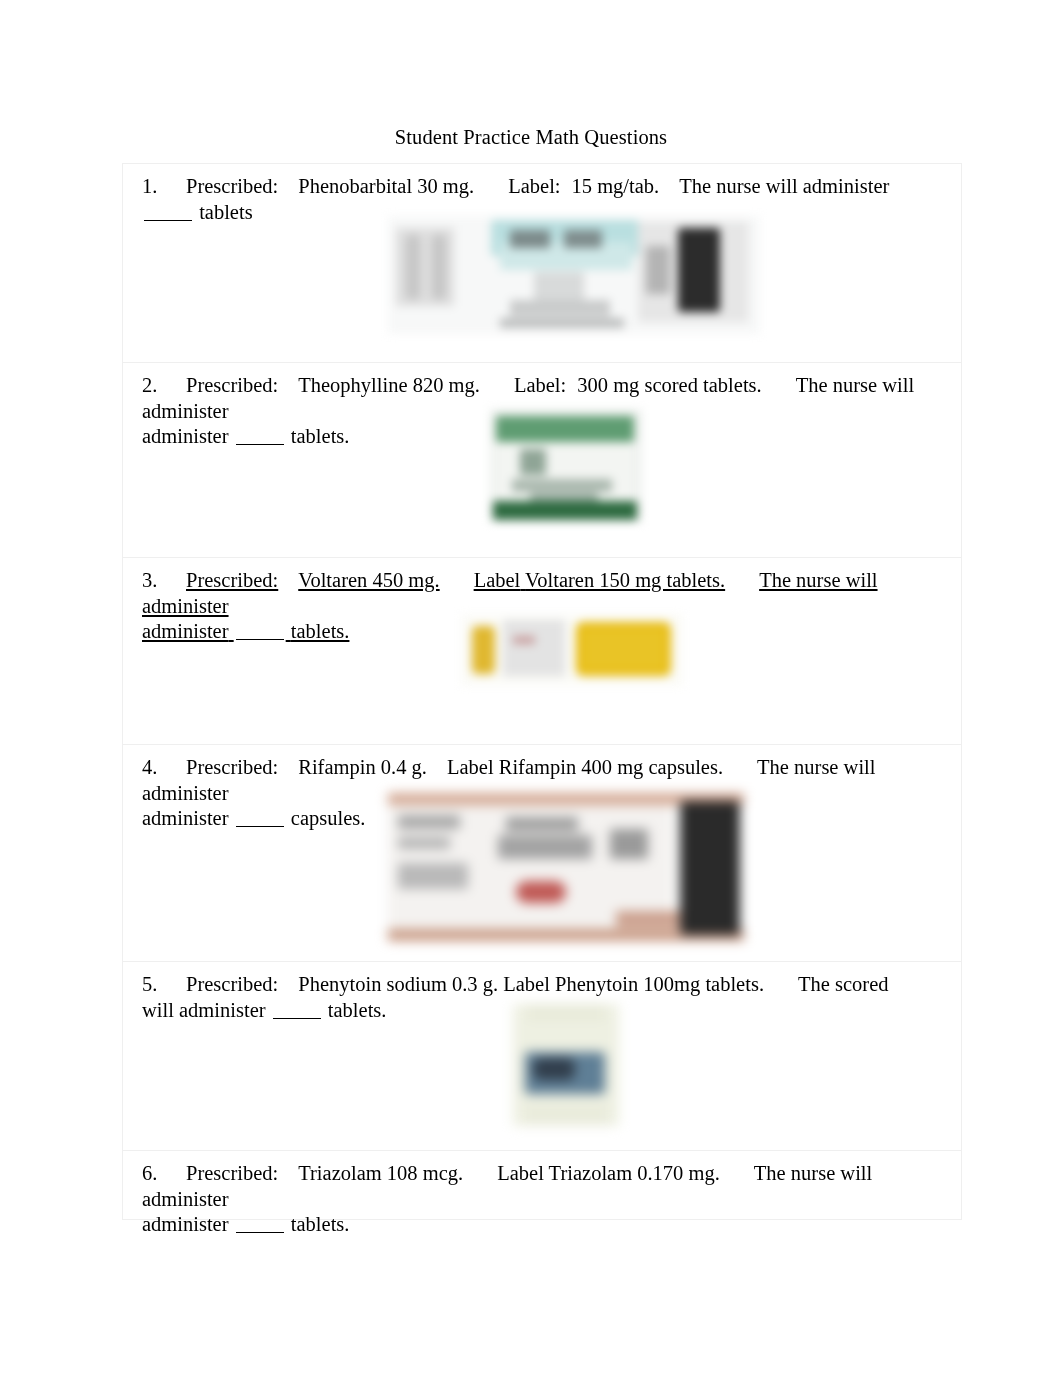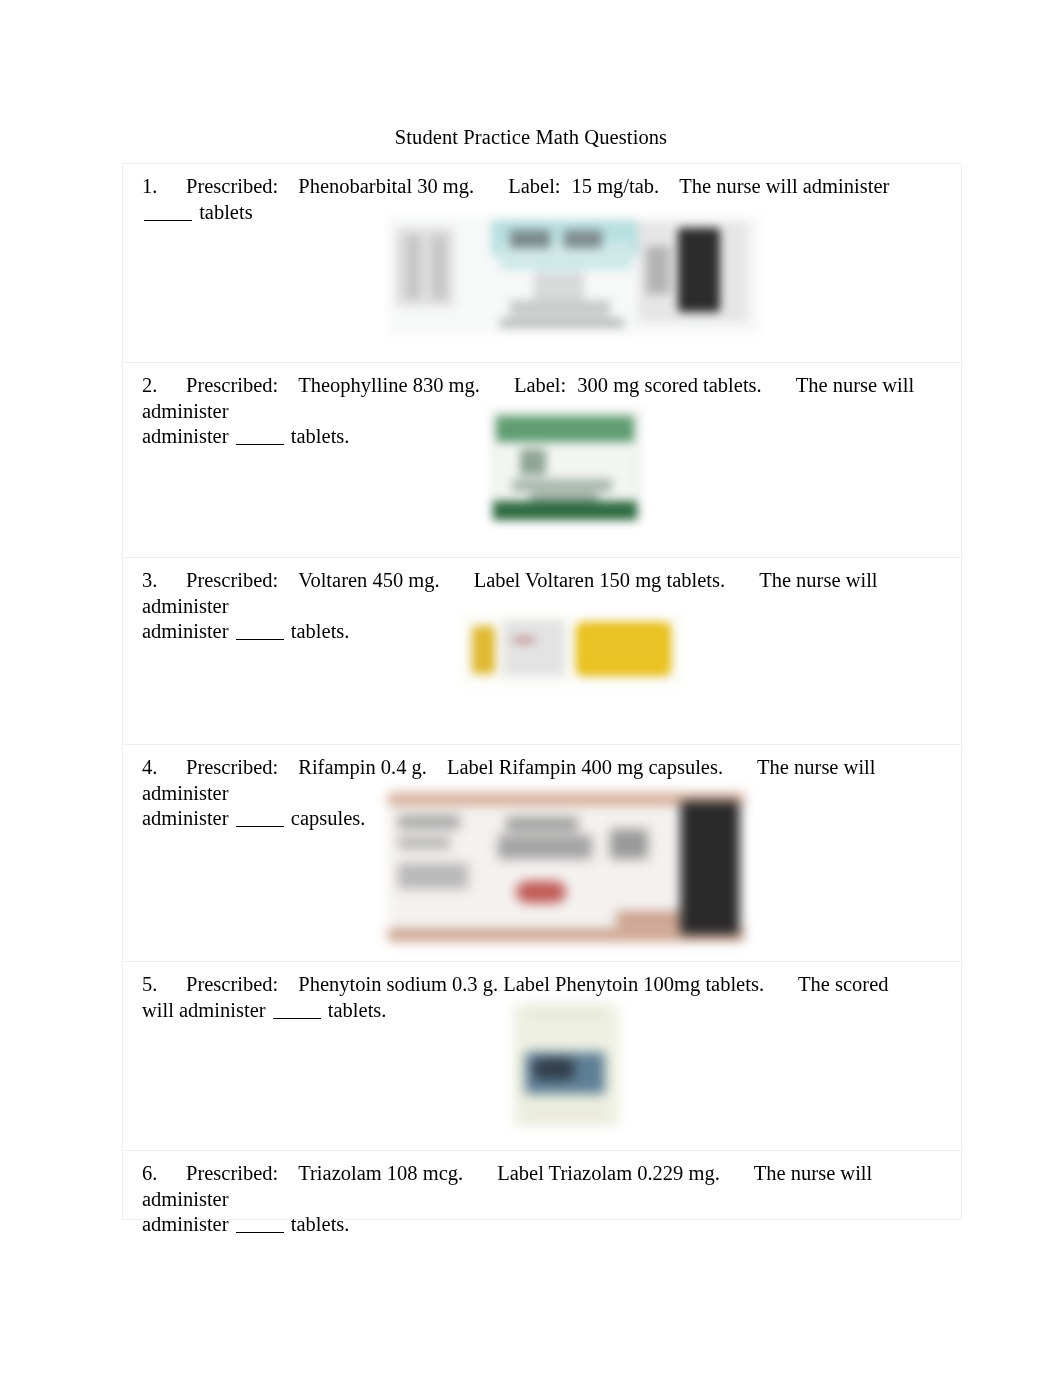--- a/index.html
+++ b/index.html
@@ -176,21 +176,21 @@
     filter: blur(6px);
   }
   .img5 .btop { position:absolute; left:14px; top:0; width:78px; height:16px; background:#e8ead9; }
   .img5 .lbl { position:absolute; left:12px; top:48px; width:80px; height:42px; background:#5f7f96; border-radius:3px;}
   .img5 .lbl-dark { position:absolute; left:20px; top:54px; width:42px; height:22px; background:#313e4c; border-radius:8px;}
   .img5 .bbot { position:absolute; left:12px; top:102px; width:82px; height:18px; background:#e9ebdb; }
 
   
   .row1 .cell { height: 182px; }
   .row2 .cell { height: 178px; }
-  .row3 .cell { height: 170px; }
+  .row3 .cell { height: 170px; text-decoration: underline; }
   .row4 .cell { height: 200px; }
   .row5 .cell { height: 172px; }
   .row6 .cell { height: 52px; }
 </style>
 </head>
 <body>
 
 <div class="page">
 
   <div class="doc-title">Student Practice Math Questions</div>
@@ -221,21 +221,21 @@
                 <div class="rdark"></div>
             </div>
           </div>
         </td>
       </tr>
 
       <tr class="row2">
         <td>
           <div class="cell">
             <div class="qtext">
-              <span class="qnum">2.</span><span>Prescribed:</span><span class="gap-m"></span><span>Theophylline 830 mg.</span><span class="gap-l"></span><span>Label:</span><span class="gap-s"></span><span>300 mg scored tablets.</span><span class="gap-l"></span><span>The nurse will administer</span><br>
+              <span class="qnum">2.</span><span>Prescribed:</span><span class="gap-m"></span><span>Theophylline 820 mg.</span><span class="gap-l"></span><span>Label:</span><span class="gap-s"></span><span>300 mg scored tablets.</span><span class="gap-l"></span><span>The nurse will administer</span><br>
               <span>administer</span> <span class="blank"></span> <span>tablets.</span>
             </div>
             <div class="img2">
               <div class="gwhite"></div>
               <div class="gtop"></div>
               <div class="gmid1"></div>
                 <div class="gmid2"></div>
                 <div class="gmid3"></div>
               <div class="gbot"></div>
             </div>
@@ -301,21 +301,21 @@
               <div class="bbot"></div>
             </div>
           </div>
         </td>
       </tr>
 
       <tr class="row6">
         <td>
           <div class="cell">
             <div class="qtext">
-              <span class="qnum">6.</span><span>Prescribed:</span><span class="gap-m"></span><span>Triazolam 108 mcg.</span><span class="gap-l"></span><span>Label</span> <span>Triazolam 0.229 mg.</span><span class="gap-l"></span><span>The nurse will administer</span><br>
+              <span class="qnum">6.</span><span>Prescribed:</span><span class="gap-m"></span><span>Triazolam 108 mcg.</span><span class="gap-l"></span><span>Label</span> <span>Triazolam 0.170 mg.</span><span class="gap-l"></span><span>The nurse will administer</span><br>
               <span>administer</span> <span class="blank"></span> <span>tablets.</span>
             </div>
           </div>
         </td>
       </tr>
 
     </tbody>
   </table>
 </div>
 

